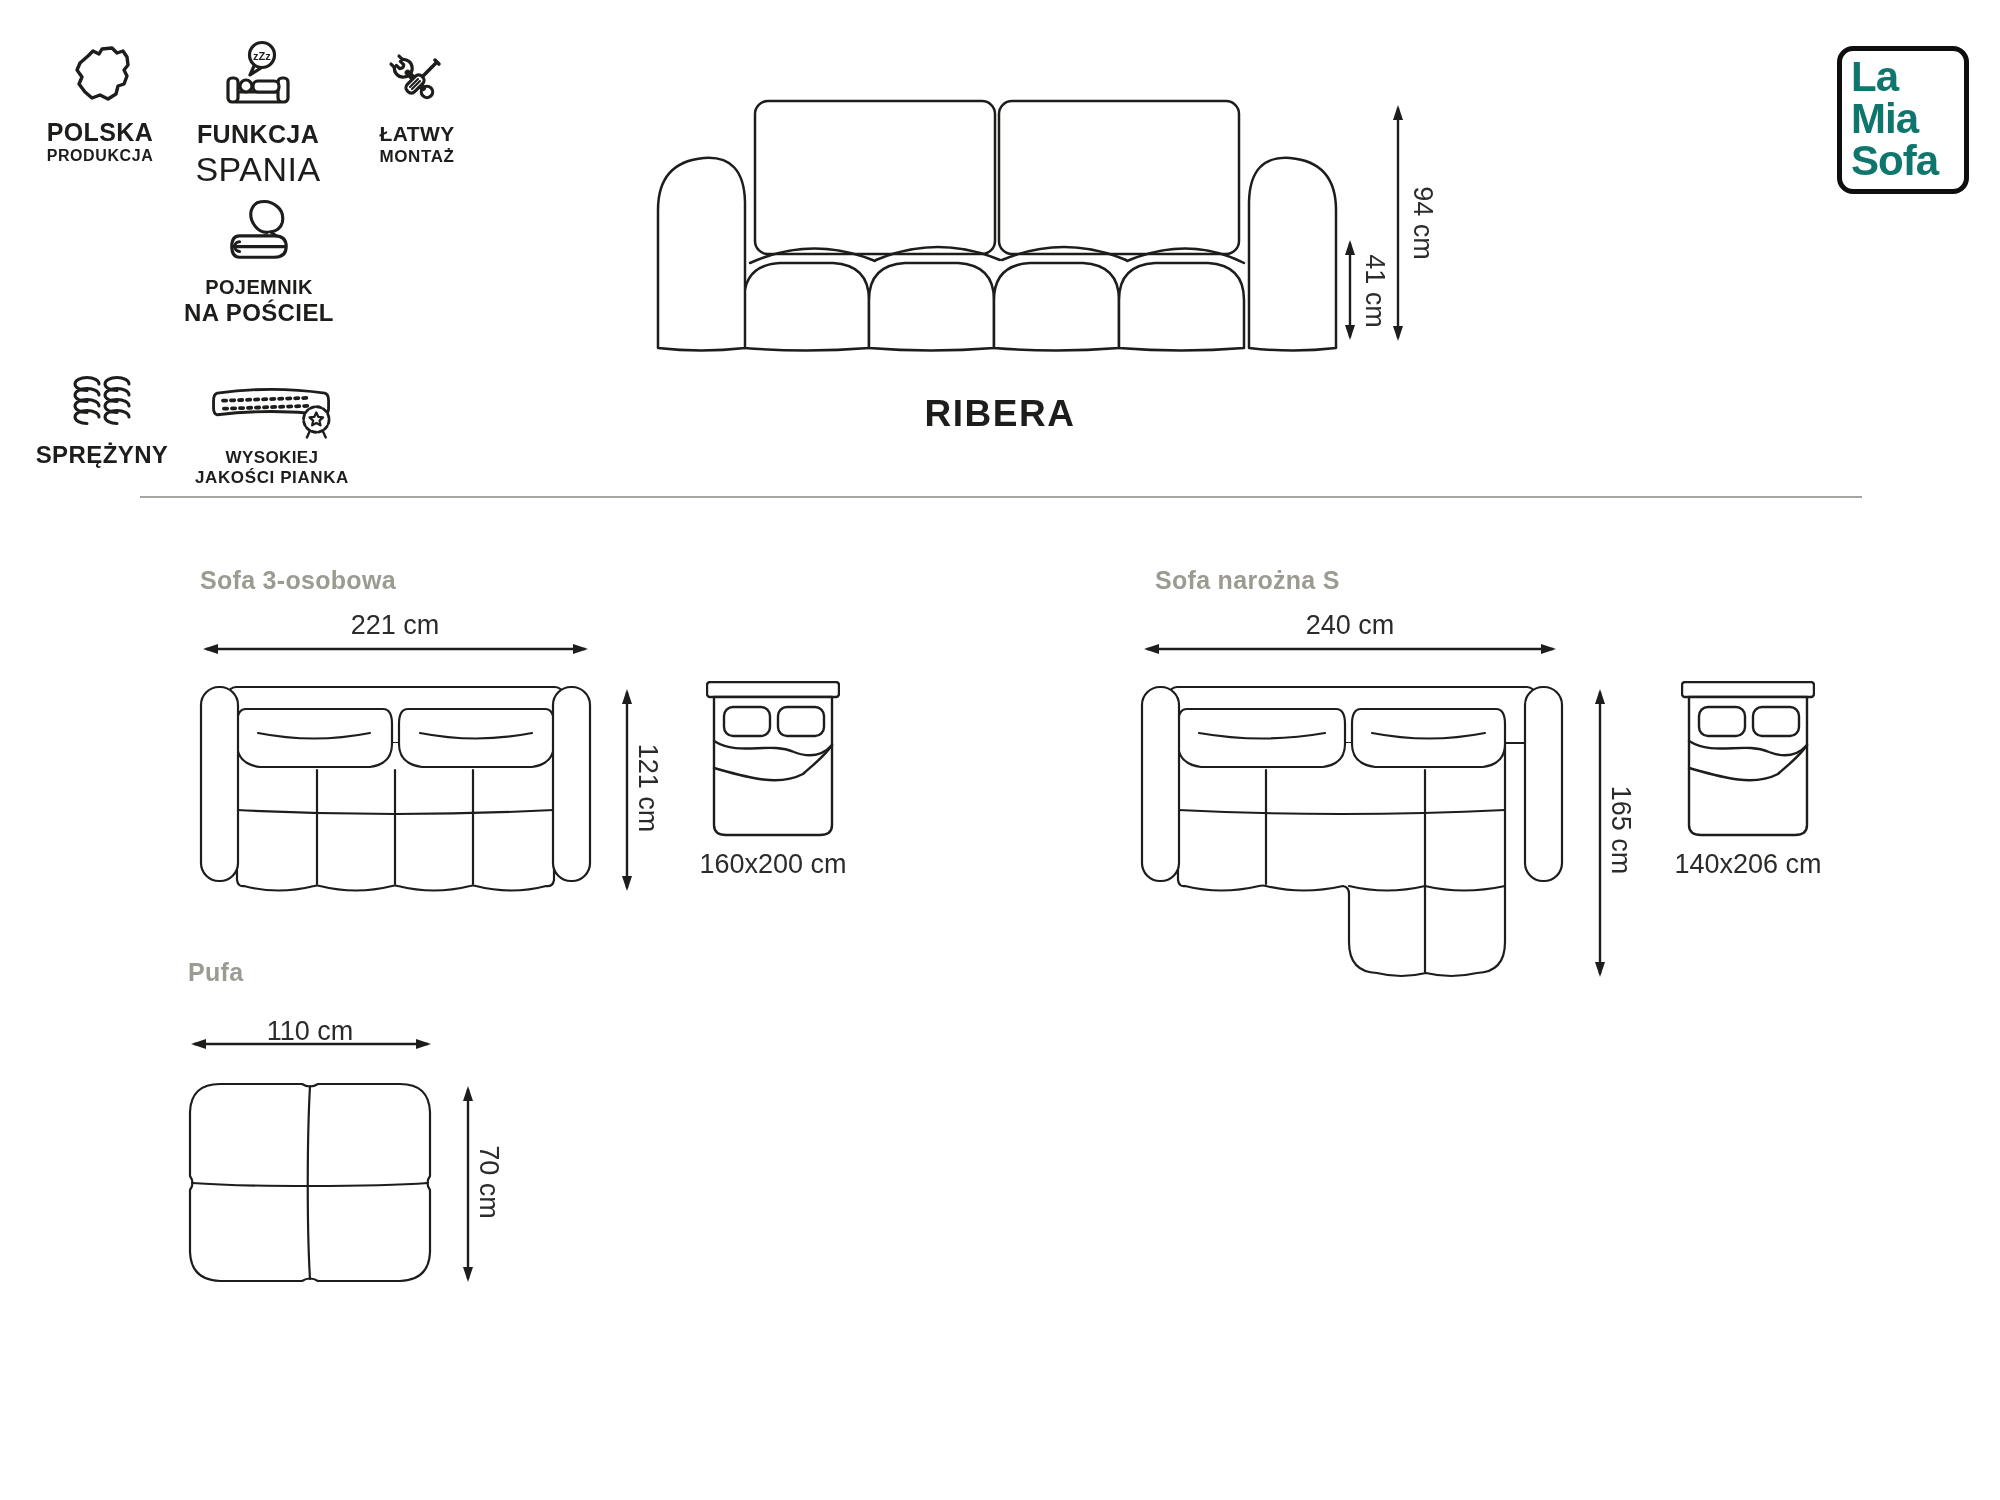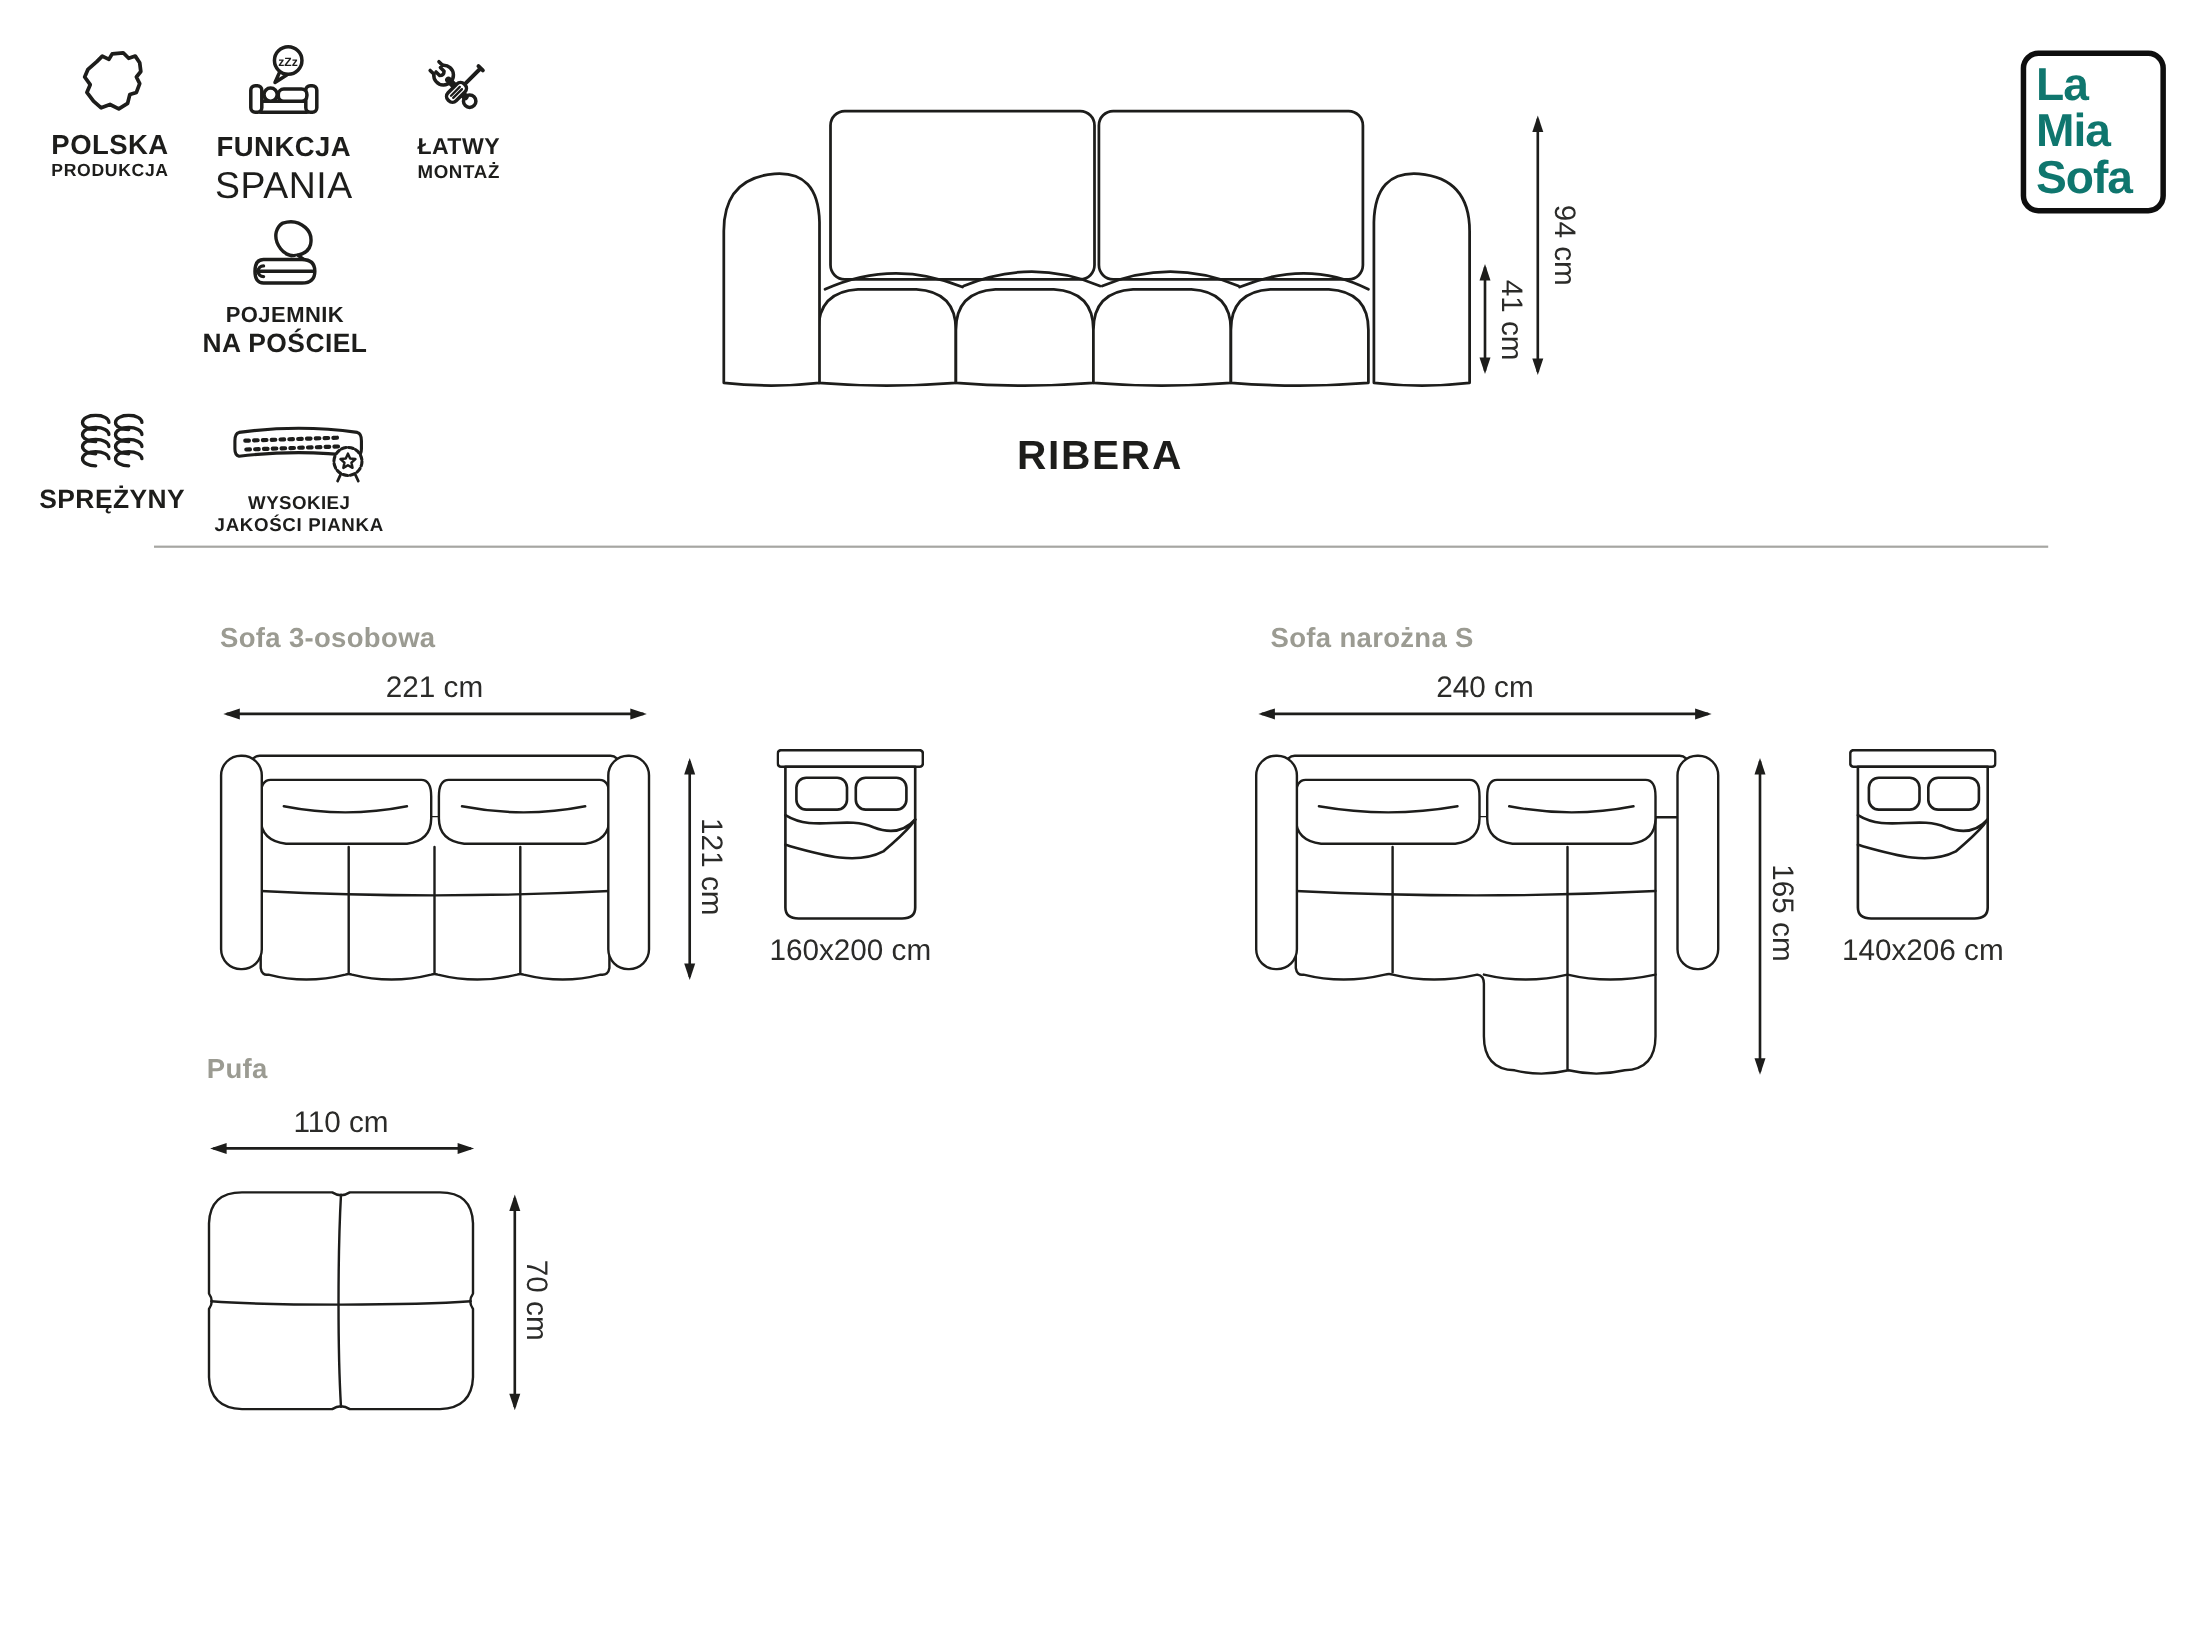--- a/index.html
+++ b/index.html
@@ -263,21 +263,21 @@
         <rect x="72" y="26" width="46" height="29" rx="9"></rect>
         <path d="M8,60 C34,76 62,60 88,71 C106,78 118,73 126,64" fill="none"></path>
         <path d="M126,64 C118,76 108,83 97,93 C72,106 40,96 8,87" fill="none"></path>
       </svg>
     </div>
     <div class="hlabel bed-label" style="left:609px;top:289px;">140x206 cm</div>
   </section>
 
   <section class="variant" style="left:186px;top:952px;width:340px;height:350px;">
     <div class="sec-title" style="left:2px;top:6px;">Pufa</div>
-    <div class="hlabel" style="left:124px;top:53px;text-align:center;">110 cm</div>
+    <div class="hlabel" style="left:124px;top:64px;text-align:center;">110 cm</div>
     <div class="abs" style="left:3px;top:84px;">
       <svg width="244" height="16" viewBox="0 0 244 16">
         <line x1="5" y1="8" x2="239" y2="8" stroke="#1d1d1b" stroke-width="2.4"></line>
         <polygon points="2,8 17,3 17,13" fill="#1d1d1b"></polygon>
         <polygon points="242,8 227,3 227,13" fill="#1d1d1b"></polygon>
       </svg>
     </div>
     <div class="abs" style="left:0;top:128px;">
       <svg width="248" height="205" viewBox="0 0 248 205" fill="#fff" stroke="#1d1d1b" stroke-width="2.2" stroke-linejoin="round" stroke-linecap="round">
         <path d="M34,4 L116,4 Q124,9 132,4 L214,4 Q243,4 244,32 L244,96 Q239,103 244,110 L244,172 Q243,200 214,201 L132,201 Q124,196 116,201 L34,201 Q5,200 4,172 L4,110 Q9,103 4,96 L4,32 Q5,4 34,4 Z"></path>

